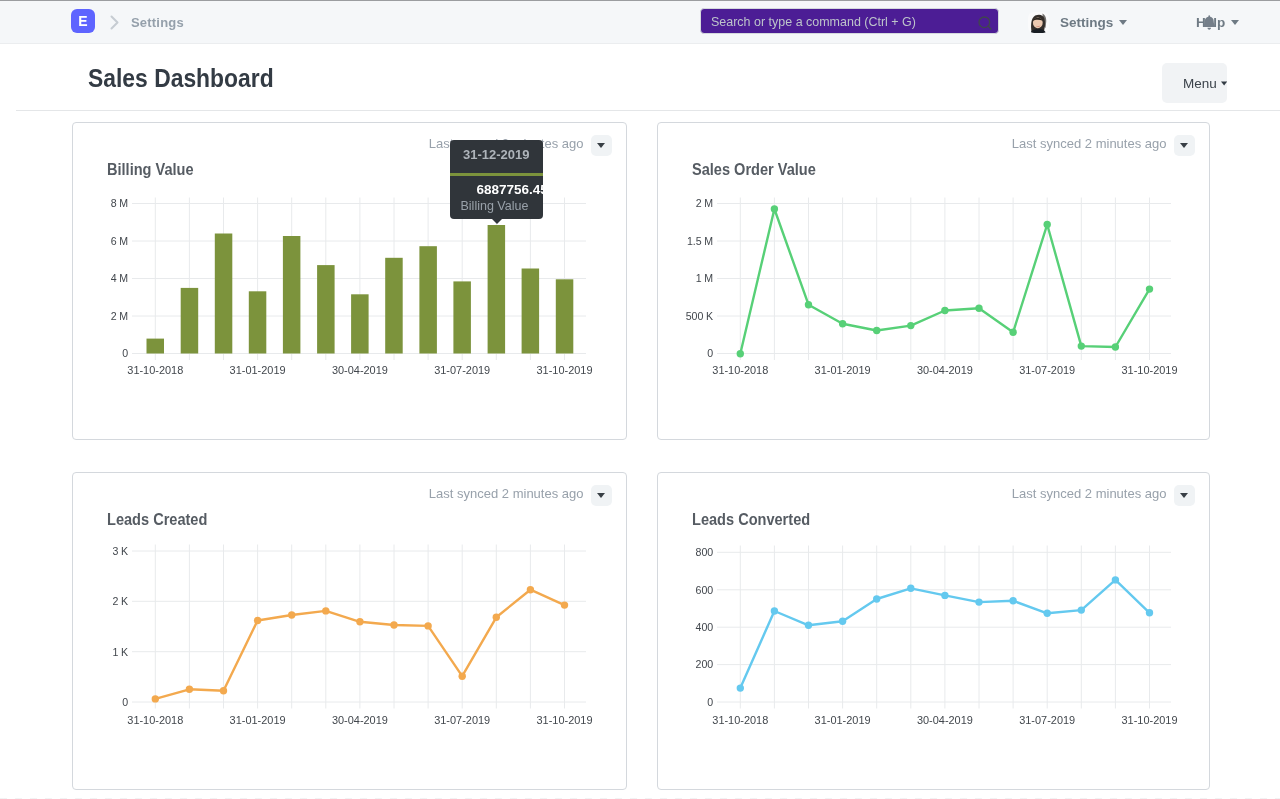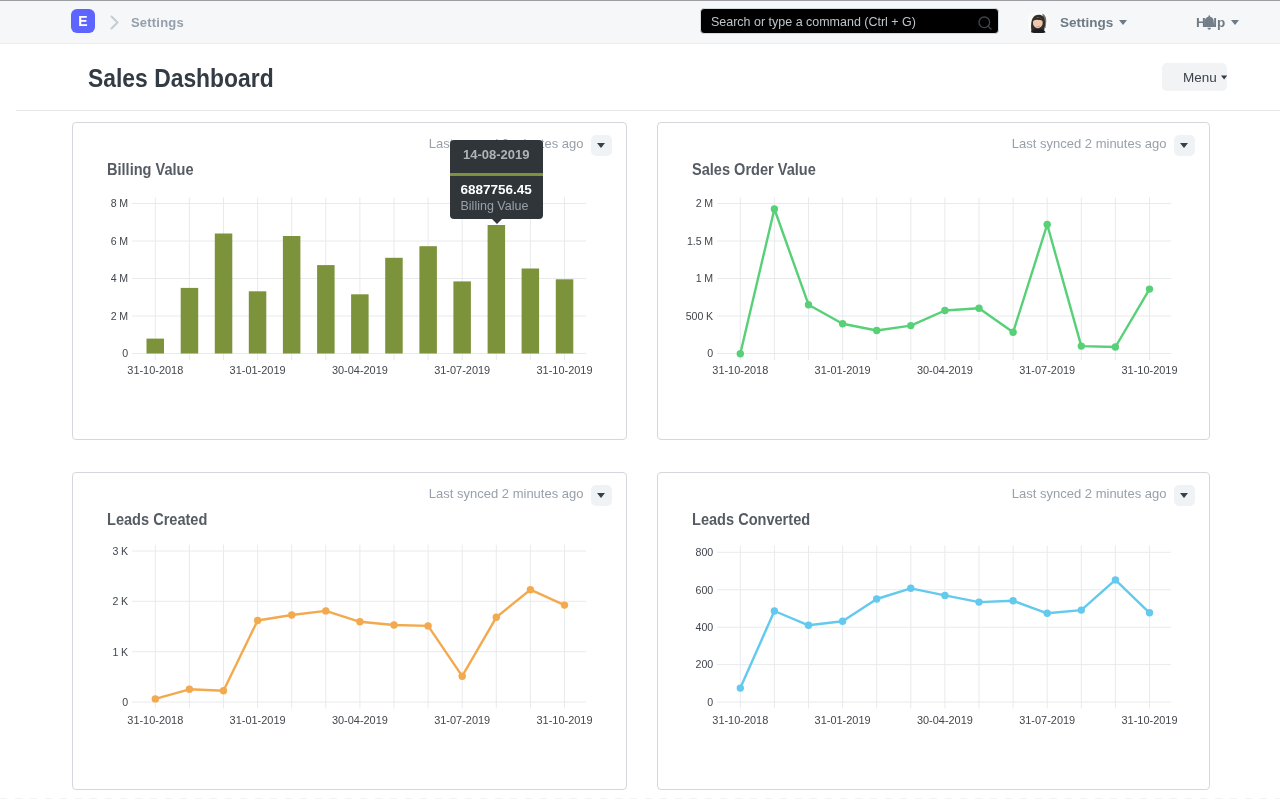--- a/index.html
+++ b/index.html
@@ -1,34 +1,34 @@
 <!DOCTYPE html>
 <html><head><meta charset="utf-8"><title>Sales Dashboard</title>
 <style>
 * { margin:0; padding:0; box-sizing:border-box; }
 html,body { width:1280px; height:799px; }
 body { font-family:"Liberation Sans",sans-serif; background:#fff; position:relative; overflow:hidden; }
 .topline { position:absolute; left:0; top:0; width:1280px; height:1px; background:#9b9da0; z-index:10; }
 .navbar { position:absolute; left:0; top:1px; width:1280px; height:43px; background:#f5f7f9; border-bottom:1px solid #ebedef; }
 .logo { position:absolute; left:71px; top:8px; width:24px; height:24px; background:#5e64ff; border-radius:6px; color:#fff; font-weight:bold; font-size:14px; text-align:center; line-height:24px; }
 .crumb { position:absolute; left:131px; top:0; height:43px; line-height:43px; font-size:13px; font-weight:bold; color:#95a0ab; letter-spacing:.2px; }
-.search { position:absolute; left:700px; top:7px; width:299px; height:26px; background:#000000; border:1px solid #d4d9dd; border-radius:4px; }
+.search { position:absolute; left:700px; top:7px; width:299px; height:26px; background:#4c1d95; border:1px solid #d4d9dd; border-radius:4px; }
 .search span { position:absolute; display:block; left:10px; top:0; line-height:26.5px; font-size:13px; color:#bdc4ca; transform:scaleX(.96); transform-origin:left center; white-space:nowrap; }
 .navitem { position:absolute; top:0; height:43px; display:flex; align-items:center; font-size:13.5px; font-weight:bold; color:#6e7a84; }
 .pagehead { position:absolute; left:16px; top:44px; width:1280px; height:67px; background:#fff; border-bottom:1px solid #e4e6e8; }
 .ptitle { position:absolute; left:72px; top:19px; font-size:26px; font-weight:bold; color:#333b44; transform:scaleX(.88); transform-origin:left top; }
-.menubtn { position:absolute; left:1146px; top:19px; width:65px; height:28px; background:#f1f3f5; border-radius:5px; display:flex; align-items:center; justify-content:center; padding-left:21px; font-size:13.5px; color:#3c434b; }
+.menubtn { position:absolute; left:1146px; top:19px; width:65px; height:40px; background:#f1f3f5; border-radius:5px; display:flex; align-items:center; justify-content:center; padding-left:21px; font-size:13.5px; color:#3c434b; }
 .card { position:absolute; background:#fff; border:1px solid #d4d8dd; border-radius:4px; }
 .synced { position:absolute; top:11.5px; height:18px; line-height:18px; font-size:13px; color:#98a1ab; }
 .cdrop { position:absolute; top:12px; width:21px; height:21px; background:#f0f3f5; border-radius:5px; display:flex; align-items:center; justify-content:center; }
 .ctitle { position:absolute; left:34px; top:38px; font-size:16px; font-weight:bold; color:#565c63; transform:scaleX(.91); transform-origin:left top; }
 .tooltip { position:absolute; left:376.5px; top:17px; width:93.5px; height:79px; background:#30353a; border-radius:4px; z-index:5; }
 .tt-head { position:absolute; left:0; top:7px; width:100%; text-align:center; font-size:13px; font-weight:bold; color:#aeb4ba; }
 .tt-div { position:absolute; left:0; top:32.5px; width:100%; height:3px; background:#7c933c; }
-.tt-val { position:absolute; left:11px; top:42px; font-size:13.5px; font-weight:bold; color:#fff; }
+.tt-val { position:absolute; left:27px; top:42px; font-size:13.5px; font-weight:bold; color:#fff; }
 .tt-lab { position:absolute; left:11px; top:59px; font-size:12.5px; color:#99a1a9; }
 .tt-ptr { position:absolute; left:41.5px; bottom:-5px; width:0; height:0; border-left:6px solid transparent; border-right:6px solid transparent; border-top:6px solid #30353a; }
 .botline { position:absolute; left:0; top:798px; width:1280px; height:1px; background:repeating-linear-gradient(to right,#d7dadd 0 7px,#fff 7px 15px); opacity:.32; }
 </style></head>
 <body>
 <div class="topline"></div>
 <div class="navbar">
   <div class="logo">E</div>
   <svg width="11" height="15" viewBox="0 0 11 15" fill="none" stroke="#c6ccd2" stroke-width="2" stroke-linecap="round" stroke-linejoin="round" style="position:absolute;left:109px;top:14px">
       <path d="M2.5 1.5 L8.5 7.5 L2.5 13.5"></path>
@@ -120,21 +120,21 @@
     </svg>
   <div class="synced" style="right:42.5px">Last synced 2 minutes ago</div>
   <div class="cdrop" style="right:14.5px">
       <svg width="8" height="5" viewBox="0 0 8 5">
         <path d="M0 0 L8 0 L4 5 Z" fill="#383f45"></path>
       </svg>
     </div>
   <div class="ctitle">Billing Value</div>
 
 <div class="tooltip">
-  <div class="tt-head">14-08-2019</div>
+  <div class="tt-head">31-12-2019</div>
   <div class="tt-div"></div>
   <div class="tt-val">6887756.45</div>
   <div class="tt-lab">Billing Value</div>
   <div class="tt-ptr"></div>
 </div>
 </div>
 
 <div class="card" style="left:657px;top:122px;width:553px;height:318px">
   <svg width="553" height="318" viewBox="0 0 553 318" style="position:absolute;left:0;top:0">
       <line x1="82.3" y1="74.5" x2="82.3" y2="237" stroke="#e8eaec" stroke-width="1"></line>

